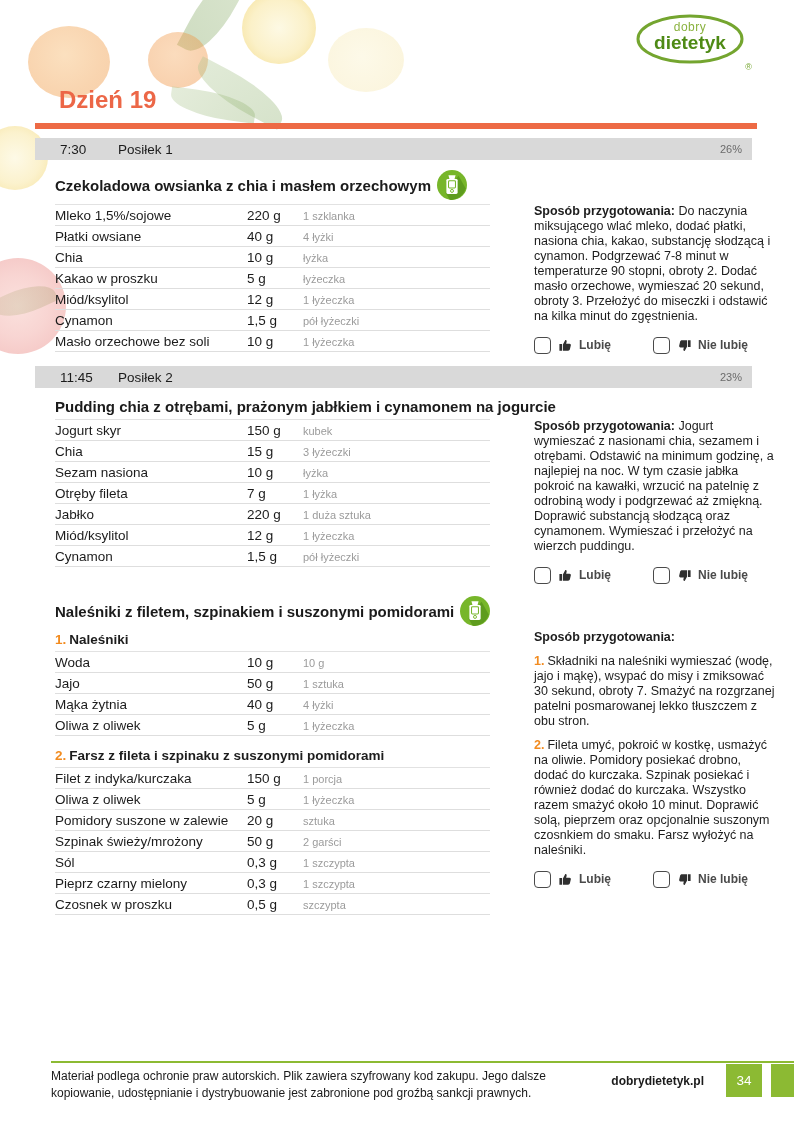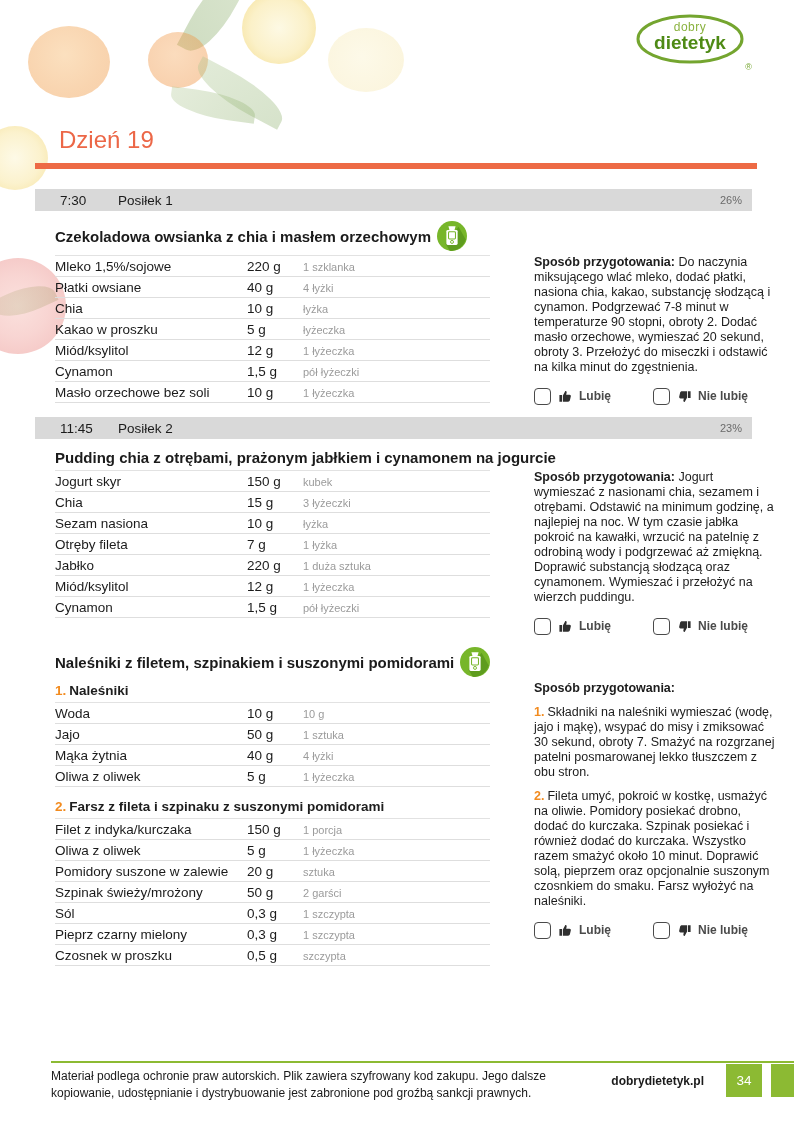--- a/index.html
+++ b/index.html
@@ -36,24 +36,24 @@
   .logo { position:absolute; top:12px; right:48px; width:112px; height:60px; z-index:2; }
   .logo svg { position:absolute; inset:0; }
   .logo-dobry { position:absolute; top:8px; width:100%; text-align:center;
     font-size:12px; color:#8ab23f; letter-spacing:.5px; }
   .logo-dietetyk { position:absolute; top:20px; width:100%; text-align:center;
     font-size:19px; font-weight:bold; color:#4e8a15; }
   .logo-reg { position:absolute; right:-6px; bottom:0; font-size:9px; color:#74a52f; }
 
   
   .content { position:absolute; left:35px; top:86px; width:722px; z-index:1; }
-  .page-title { font-size:24px; font-weight:normal; color:#ec6747; margin-left:24px;margin-top:40px; }
+  .page-title { font-size:24px; font-weight:bold; color:#ec6747; margin-left:24px; }
   .accent-bar { margin-top:9px; height:6px; width:722px; background:#ed6a45; }
 
-  .meal { margin-top:20px; }
+  .meal { margin-top:9px; }
   .meal + .meal { margin-top:12px; }
   .meal-bar { width:717px; height:22px; background:#d9d9d9; display:flex; align-items:center;
     padding:0 10px 0 25px; font-size:13.5px; color:#1b1b1b; }
   .meal-time { width:58px; }
   .meal-percent { margin-left:auto; font-size:11px; color:#6b6b6b; }
 
   .meal-title { margin:10px 0 4px 20px; font-size:15px; font-weight:bold; color:#1b1b1b;
     display:flex; align-items:center; }
   .tm-icon { width:30px; height:30px; margin-left:6px; flex:0 0 auto; }
 

